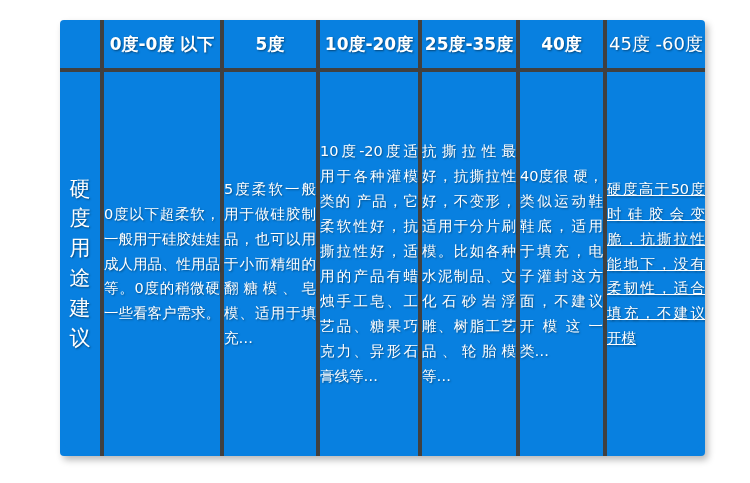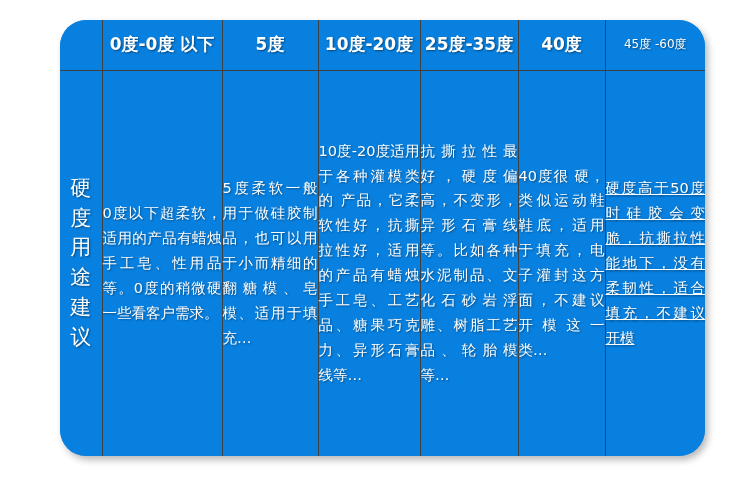--- a/index.html
+++ b/index.html
@@ -21,29 +21,29 @@
     width: 645px;
     height: 436px;
   }
 
   table.hardness-table {
     width: 645px;
     height: 436px;
     border-collapse: collapse;
     table-layout: fixed;
     background: #0880e0;
-    border-radius: 26px;
+    border-radius: 4px;
     box-shadow: 3px 4px 7px rgba(0,0,0,0.28);
     overflow: hidden;
   }
 
   table.hardness-table td,
   table.hardness-table th {
     background: #0880e0;
-    border: 1px solid #404040;
+    border: 4px solid #404040;
     color: #ffffff;
     vertical-align: middle;
     padding: 0;
   }
 
   
   table.hardness-table tr:first-child td:first-child { border-top-left-radius: 26px; border-top: none; border-left: none; }
   table.hardness-table tr:first-child td:last-child  { border-top-right-radius: 26px; border-top: none; border-right: none; }
   table.hardness-table tr:last-child  td:first-child { border-bottom-left-radius: 26px; border-bottom: none; border-left: none; }
   table.hardness-table tr:last-child  td:last-child  { border-bottom-right-radius: 26px; border-bottom: none; border-right: none; text-decoration: underline; }
@@ -69,21 +69,21 @@
     text-align: center;
     font-weight: bold;
     font-size: 17px;
     letter-spacing: 0px;
     text-shadow: 1px 1px 2px rgba(0,0,0,0.45);
     line-height: 1.1;
     padding: 0 2px;
     white-space: nowrap;
   }
   .hdr.small {
-    font-size: 12px;
+    font-size: 18px;
     font-weight: normal;
     text-align: center;
   }
   .hdr-blank { }
 
   
   .vert-label {
     text-align: center;
     font-size: 21px;
     font-weight: normal;
@@ -133,30 +133,30 @@
         <td class="hdr">10度-20度</td>
         <td class="hdr">25度-35度</td>
         <td class="hdr">40度</td>
         <td class="hdr small">45度 -60度</td>
       </tr>
       <tr class="body-row">
         <td class="vert-label">
           <span class="vl-inner">硬度用途建议</span>
         </td>
         <td class="cell-text">
-          <span class="ct-inner">0度以下超柔软，适用的产品有蜡烛手工皂、性用品等。0度的稍微硬一些看客户需求。</span>
+          <span class="ct-inner">0度以下超柔软，一般用于硅胶娃娃成人用品、性用品等。0度的稍微硬一些看客户需求。</span>
         </td>
         <td class="cell-text">
           <span class="ct-inner">5度柔软一般用于做硅胶制品，也可以用于小而精细的翻糖模、皂模、适用于填充…</span>
         </td>
         <td class="cell-text">
           <span class="ct-inner">10度-20度适用于各种灌模类的 产品，它柔软性好，抗撕拉性好，适用的产品有蜡烛手工皂、工艺品、糖果巧克力、异形石膏线等…</span>
         </td>
         <td class="cell-text">
-          <span class="ct-inner">抗撕拉性最好，硬度偏高，不变形，异形石膏线等。比如各种水泥制品、文化石砂岩浮雕、树脂工艺品、轮胎模等…</span>
+          <span class="ct-inner">抗撕拉性最好，抗撕拉性好，不变形，适用于分片刷模。比如各种水泥制品、文化石砂岩浮雕、树脂工艺品、轮胎模等…</span>
         </td>
         <td class="cell-text">
           <span class="ct-inner">40度很 硬，类似运动鞋鞋底，适用于填充，电子灌封这方面，不建议开模这一类…</span>
         </td>
         <td class="cell-text">
           <span class="ct-inner">硬度高于50度时硅胶会变脆，抗撕拉性能地下，没有柔韧性，适合填充，不建议开模</span>
         </td>
       </tr>
     </tbody>
   </table>

